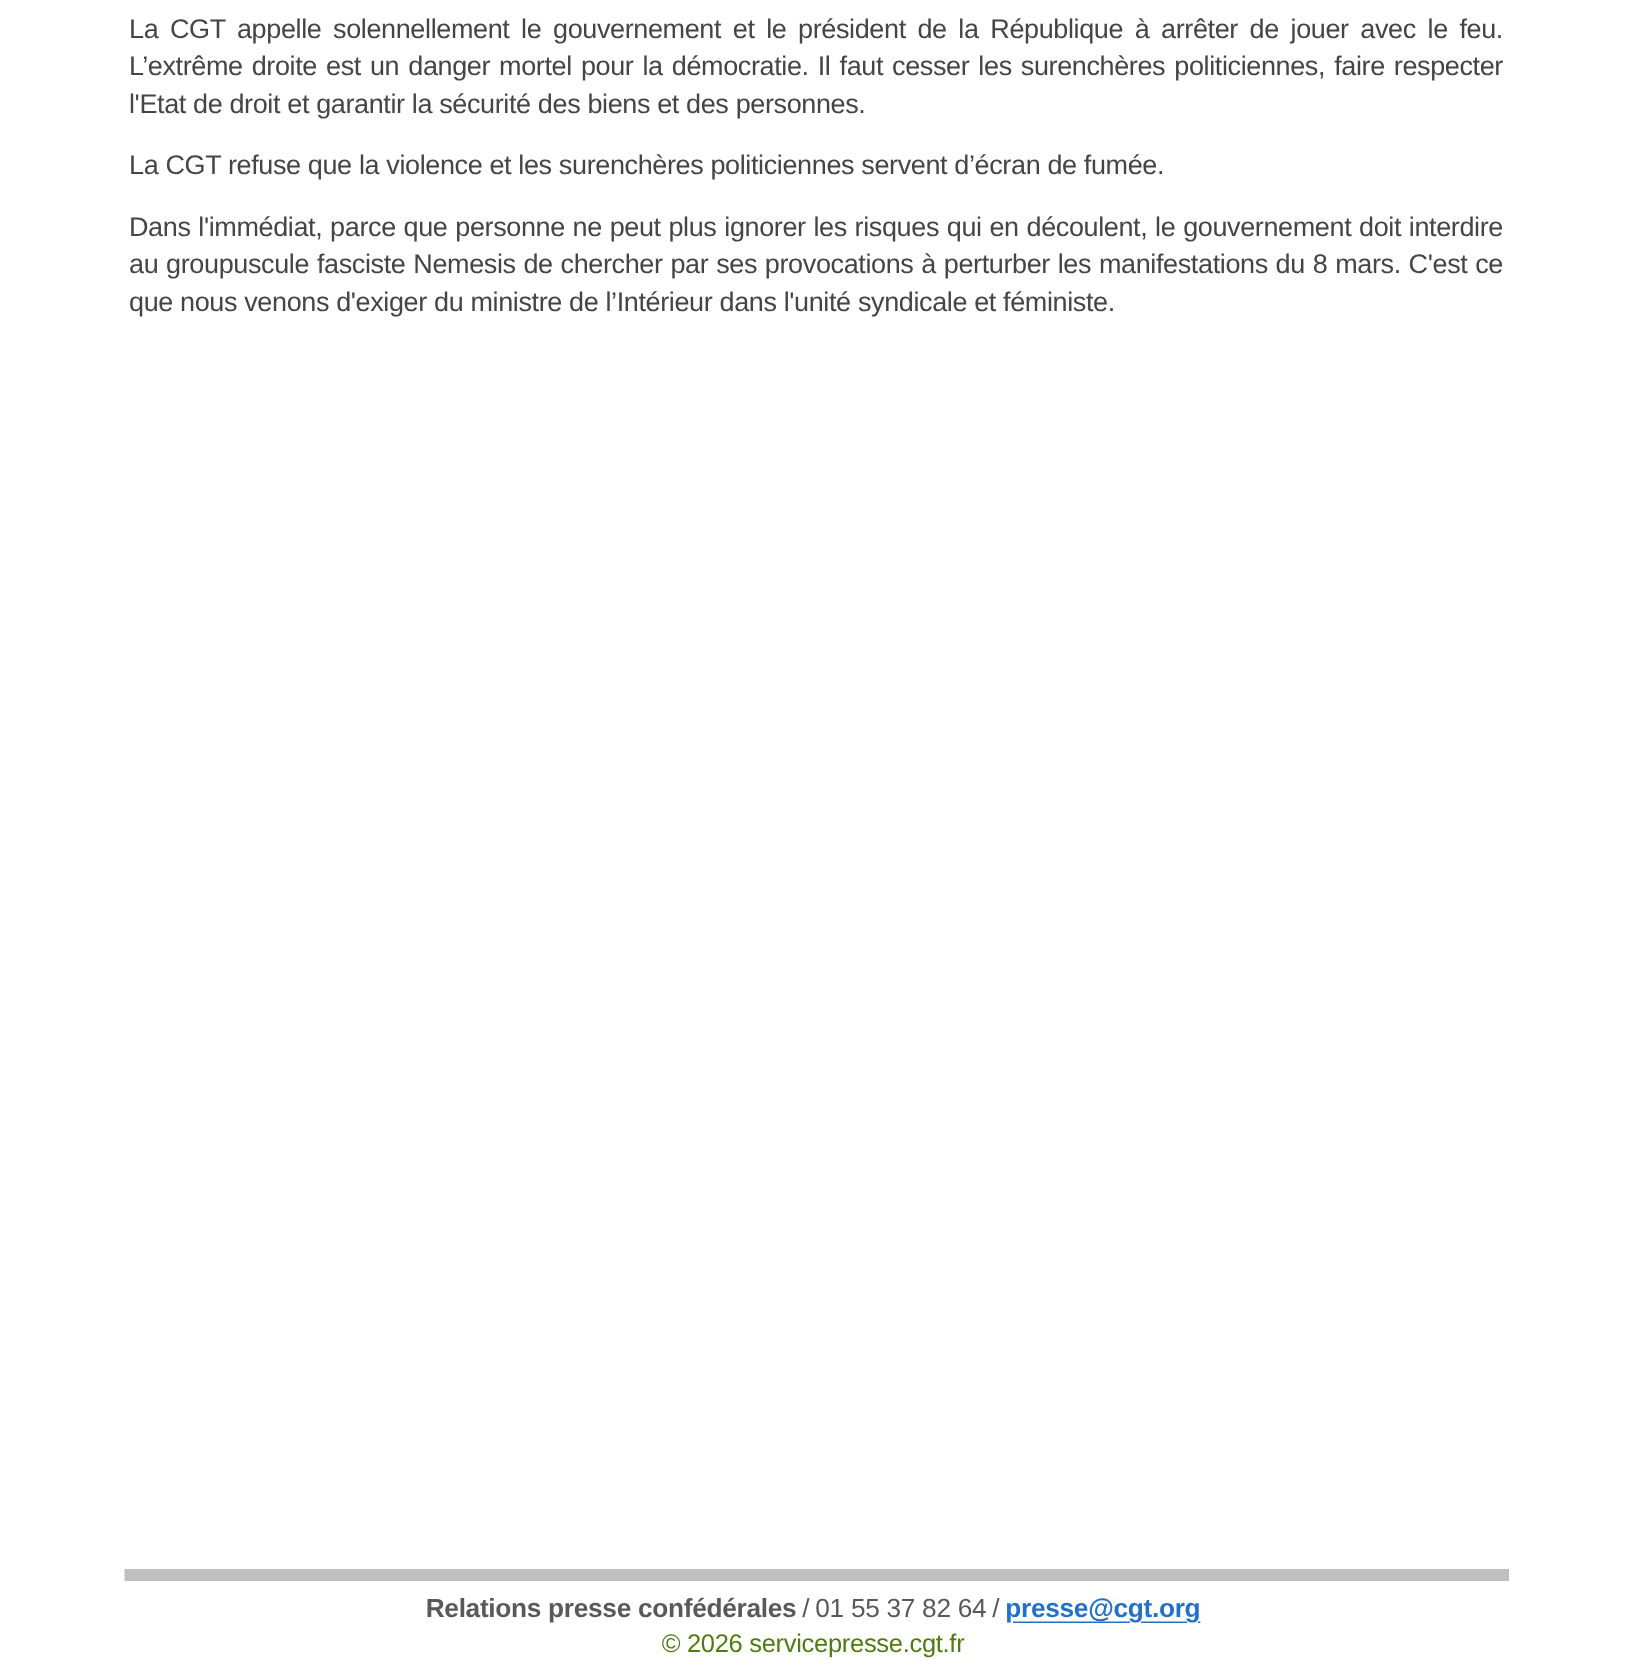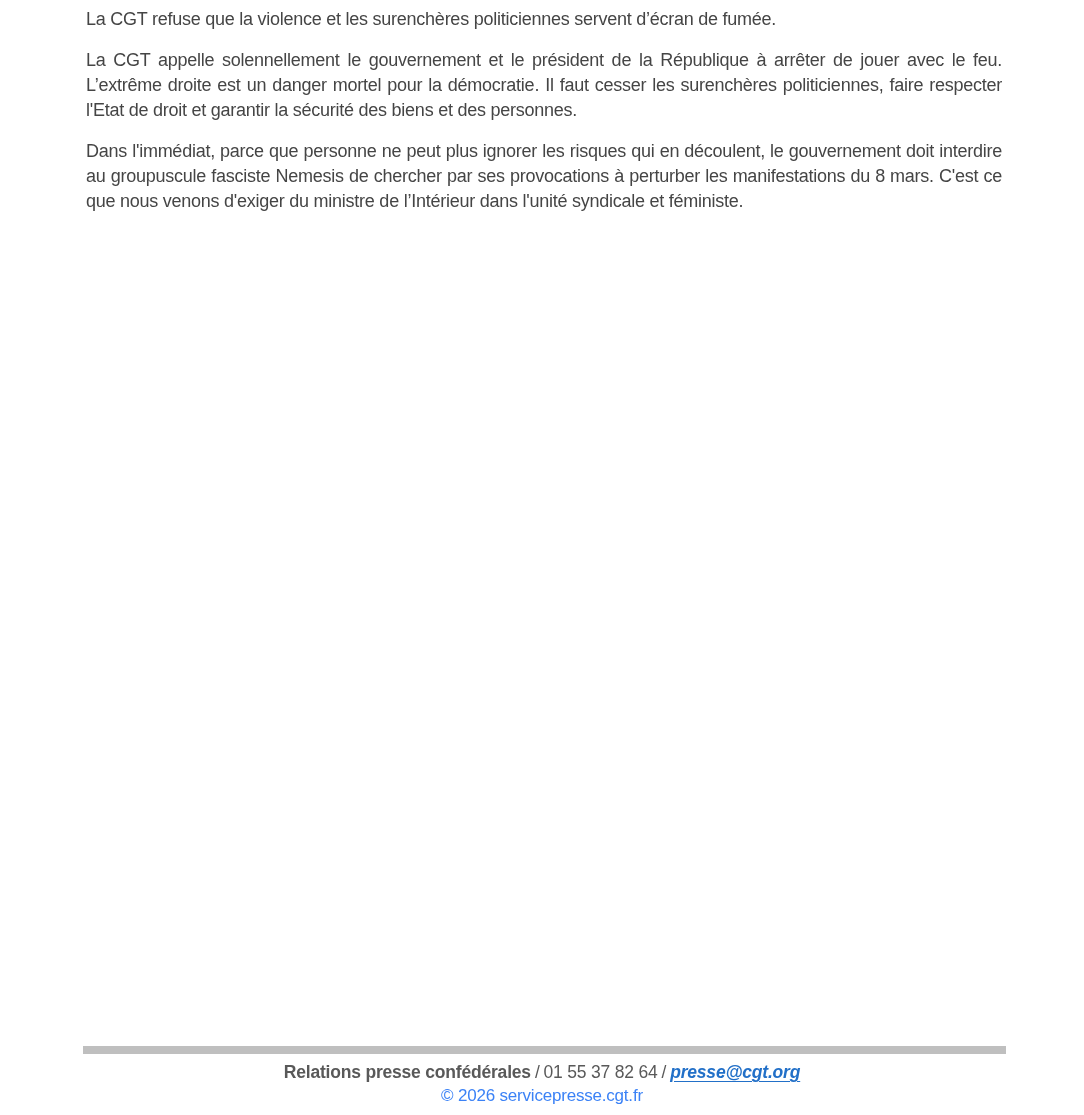--- a/index.html
+++ b/index.html
@@ -59,37 +59,36 @@
   }
   .contact-line .sep {
     font-weight: normal;
     padding: 0 4px;
   }
   .contact-line a.email-link {
     color: #2270c8;
     font-weight: bold;
     text-decoration: underline;
     text-underline-offset: 3px;
-    font-style: italic;
   }
   .copyright-line {
     text-align: center;
-    color: #3b82f6;
+    color: #4d7c0f;
     font-size: 17px;
     line-height: 22px;
     margin: 1px 0 8px 0;
     letter-spacing: -0.2px;
   }
 </style>
 </head>
 <body>
 
 <div class="content">
+  <p>La CGT appelle solennellement le gouvernement et le président de la République à arrêter de jouer avec le feu. L’extrême droite est un danger mortel pour la démocratie. Il faut cesser les surenchères politiciennes, faire respecter l'Etat de droit et garantir la sécurité des biens et des personnes.</p>
   <p>La CGT refuse que la violence et les surenchères politiciennes servent d’écran de fumée.</p>
-  <p>La CGT appelle solennellement le gouvernement et le président de la République à arrêter de jouer avec le feu. L’extrême droite est un danger mortel pour la démocratie. Il faut cesser les surenchères politiciennes, faire respecter l'Etat de droit et garantir la sécurité des biens et des personnes.</p>
   <p>Dans l'immédiat, parce que personne ne peut plus ignorer les risques qui en découlent, le gouvernement doit interdire au groupuscule fasciste Nemesis de chercher par ses provocations à perturber les manifestations du 8 mars. C'est ce que nous venons d'exiger du ministre de l’Intérieur dans l'unité syndicale et féministe.</p>
 </div>
 
 <div class="footer">
   <div class="divider-bar"></div>
   <div class="contact-line">
     <span class="label">Relations presse confédérales</span><span class="sep">/</span><span class="phone">01 55 37 82 64</span><span class="sep">/</span><a href="#" class="email-link">presse@cgt.org</a>
   </div>
   <div class="copyright-line">© 2026 servicepresse.cgt.fr</div>
 </div>

